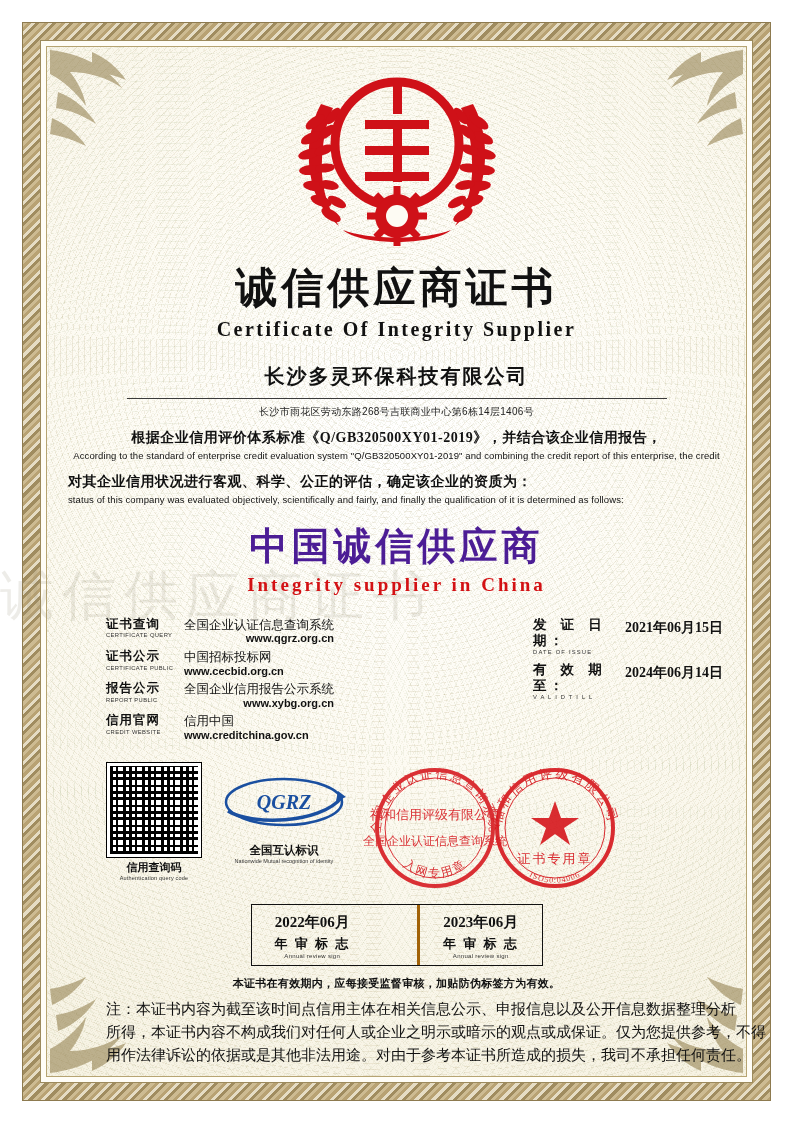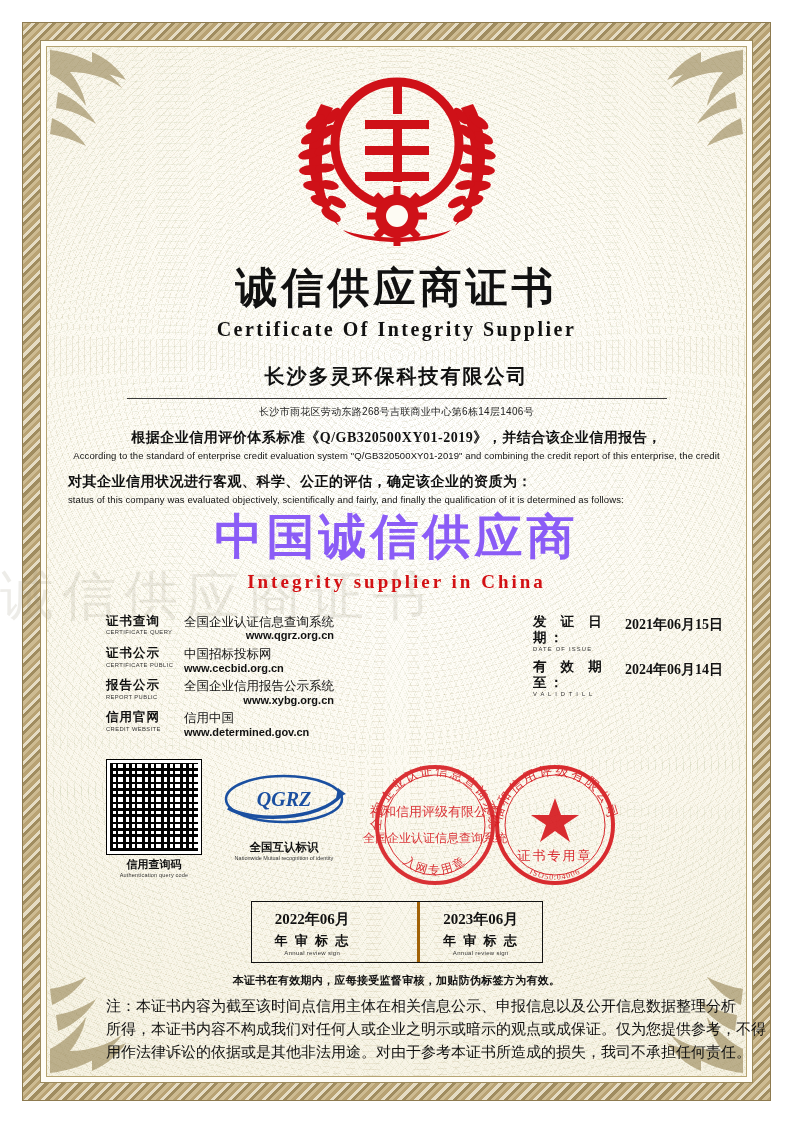--- a/index.html
+++ b/index.html
@@ -157,23 +157,24 @@
     margin-top: 12px;
     text-align: left;
     padding-left: 8px;
   }
   .para2 .para-cn { display: block; }
   .para2 .para-en { display: block; }
 
   .award-cn {
     font-family: "Liberation Serif", serif;
     font-weight: bold;
-    font-size: 48px;
+    font-size: 38px;
     letter-spacing: 4px;
-    color: #8b5cf6;
+    color: #4c1d95;
+    margin-top: 16px;
     position: relative;
     z-index: 2;
   }
   .award-en {
     font-family: "Liberation Serif", serif;
     font-weight: bold;
     font-size: 19px;
     letter-spacing: 3px;
     color: #d31114;
     margin-top: 2px;
@@ -550,21 +551,21 @@
           </div>
         </div>
 
         <div class="info-row">
           <div class="lbl">
             <span class="lbl-cn">信用官网</span>
             <span class="lbl-en">CREDIT  WEBSITE</span>
           </div>
           <div>
             <span class="val-cn">信用中国</span>
-            <span class="val-url">www.determined.gov.cn</span>
+            <span class="val-url">www.creditchina.gov.cn</span>
           </div>
         </div>
 
       </div>
 
       <div class="info-col info-right">
 
 
         <div class="info-row">
           <div class="lbl">

